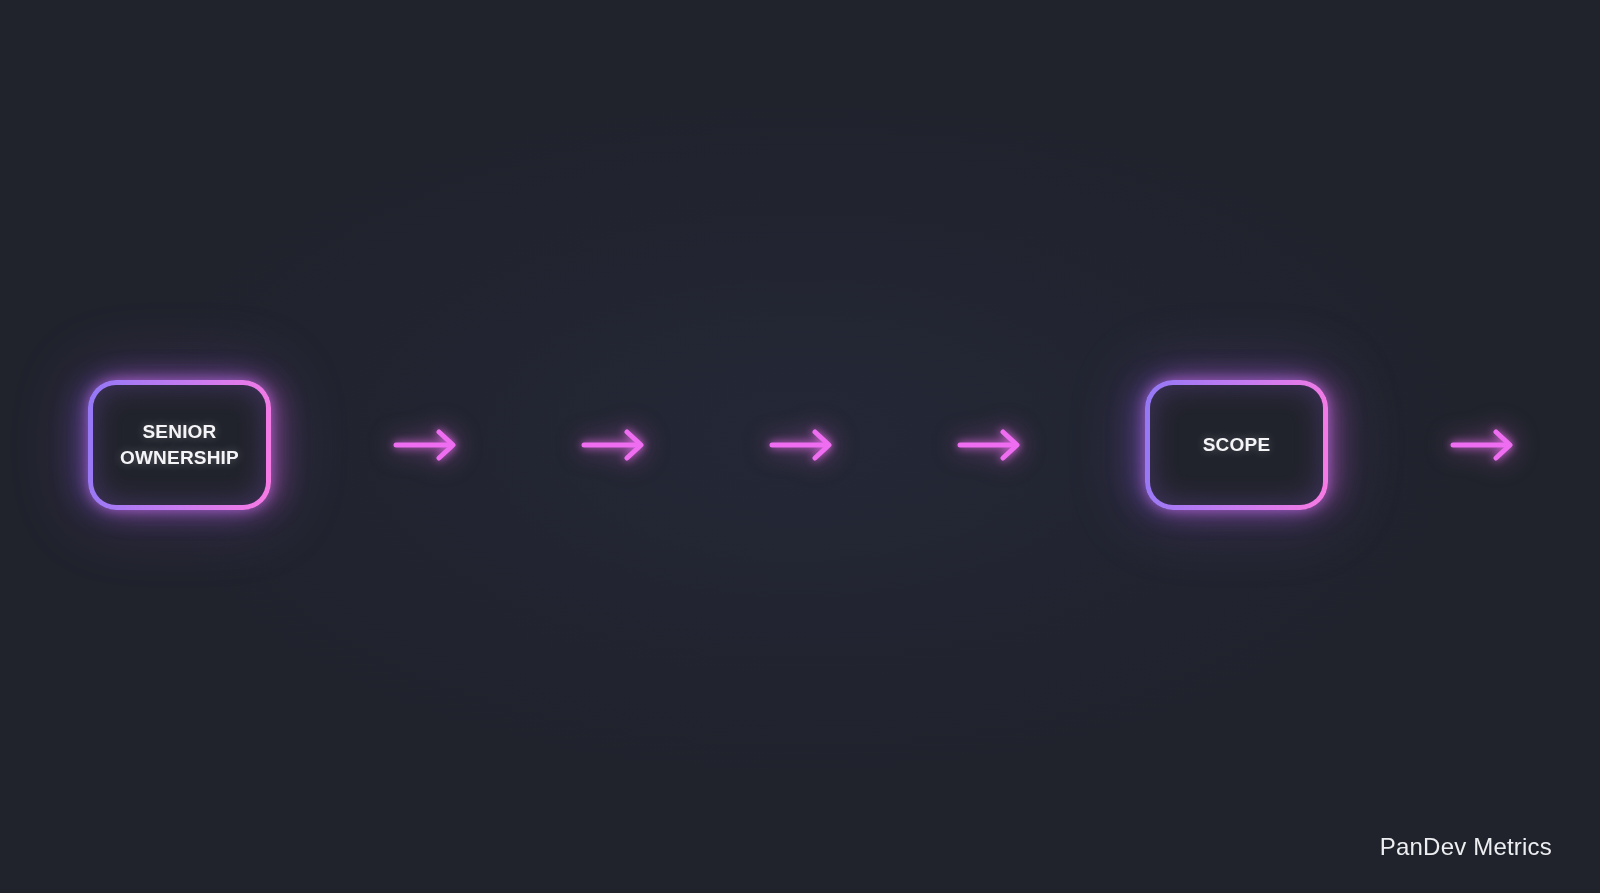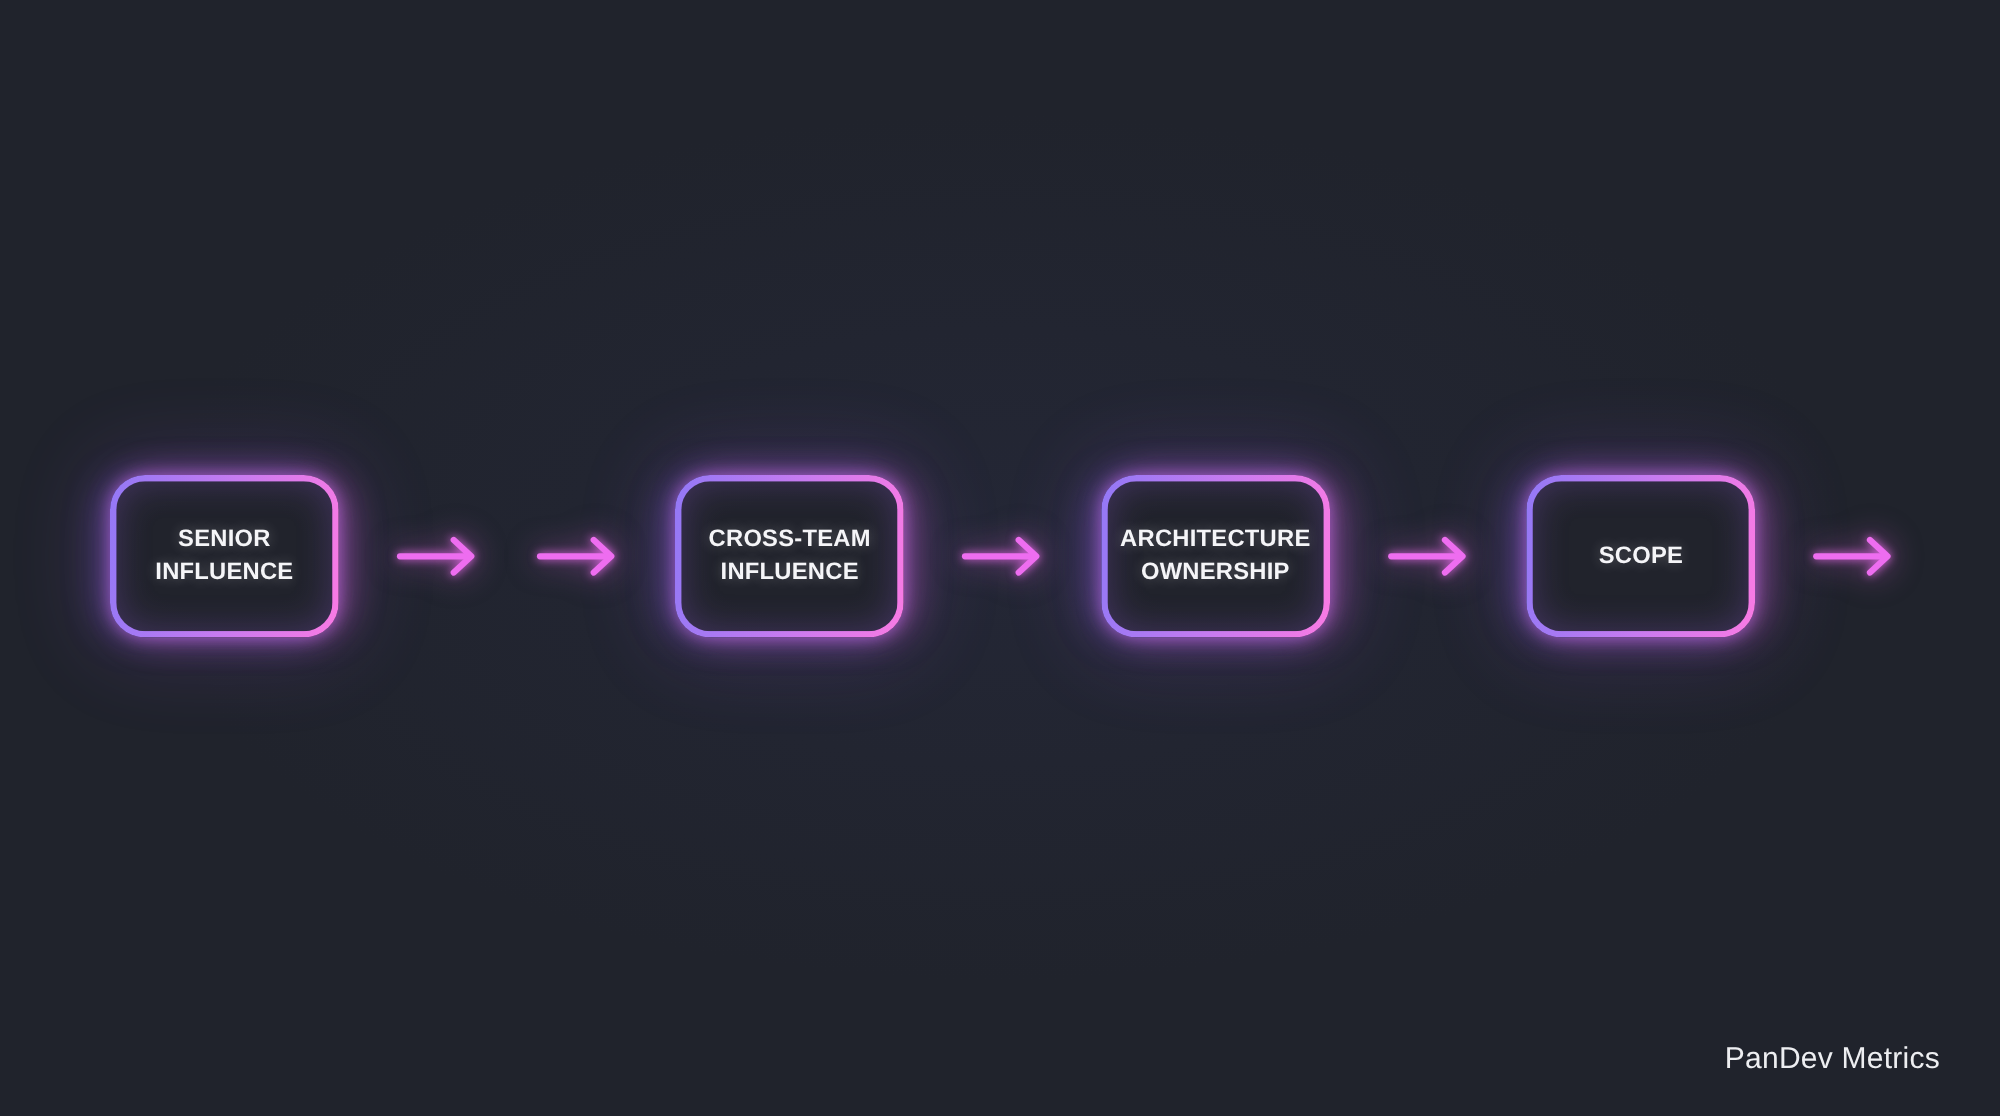--- a/index.html
+++ b/index.html
@@ -76,59 +76,47 @@
   }
 </style>
 </head>
 <body>
 
 <div class="stage">
   <div class="flow" id="flow">
   <div class="node">
     <div class="node-label">
           <div class="line">SENIOR</div>
-          <div class="line">INFLUENCE</div>
+          <div class="line">OWNERSHIP</div>
         </div>
   </div>
 
   <svg class="arrow" width="66" height="44" viewBox="0 0 66 44" aria-hidden="true">
     <g fill="none" stroke="#ee6df0" stroke-width="5" stroke-linecap="round" stroke-linejoin="round">
       <line x1="3" y1="22" x2="58" y2="22"></line>
       <polyline points="46,9 60,22 46,35"></polyline>
     </g>
   </svg>
 
 
   <svg class="arrow" width="66" height="44" viewBox="0 0 66 44" aria-hidden="true">
     <g fill="none" stroke="#ee6df0" stroke-width="5" stroke-linecap="round" stroke-linejoin="round">
       <line x1="3" y1="22" x2="58" y2="22"></line>
       <polyline points="46,9 60,22 46,35"></polyline>
     </g>
   </svg>
 
-  <div class="node">
-    <div class="node-label">
-          <div class="line">CROSS-TEAM</div>
-          <div class="line">INFLUENCE</div>
-        </div>
-  </div>
 
   <svg class="arrow" width="66" height="44" viewBox="0 0 66 44" aria-hidden="true">
     <g fill="none" stroke="#ee6df0" stroke-width="5" stroke-linecap="round" stroke-linejoin="round">
       <line x1="3" y1="22" x2="58" y2="22"></line>
       <polyline points="46,9 60,22 46,35"></polyline>
     </g>
   </svg>
 
-  <div class="node">
-    <div class="node-label">
-          <div class="line">ARCHITECTURE</div>
-          <div class="line">OWNERSHIP</div>
-        </div>
-  </div>
 
   <svg class="arrow" width="66" height="44" viewBox="0 0 66 44" aria-hidden="true">
     <g fill="none" stroke="#ee6df0" stroke-width="5" stroke-linecap="round" stroke-linejoin="round">
       <line x1="3" y1="22" x2="58" y2="22"></line>
       <polyline points="46,9 60,22 46,35"></polyline>
     </g>
   </svg>
 
   <div class="node">
     <div class="node-label">

